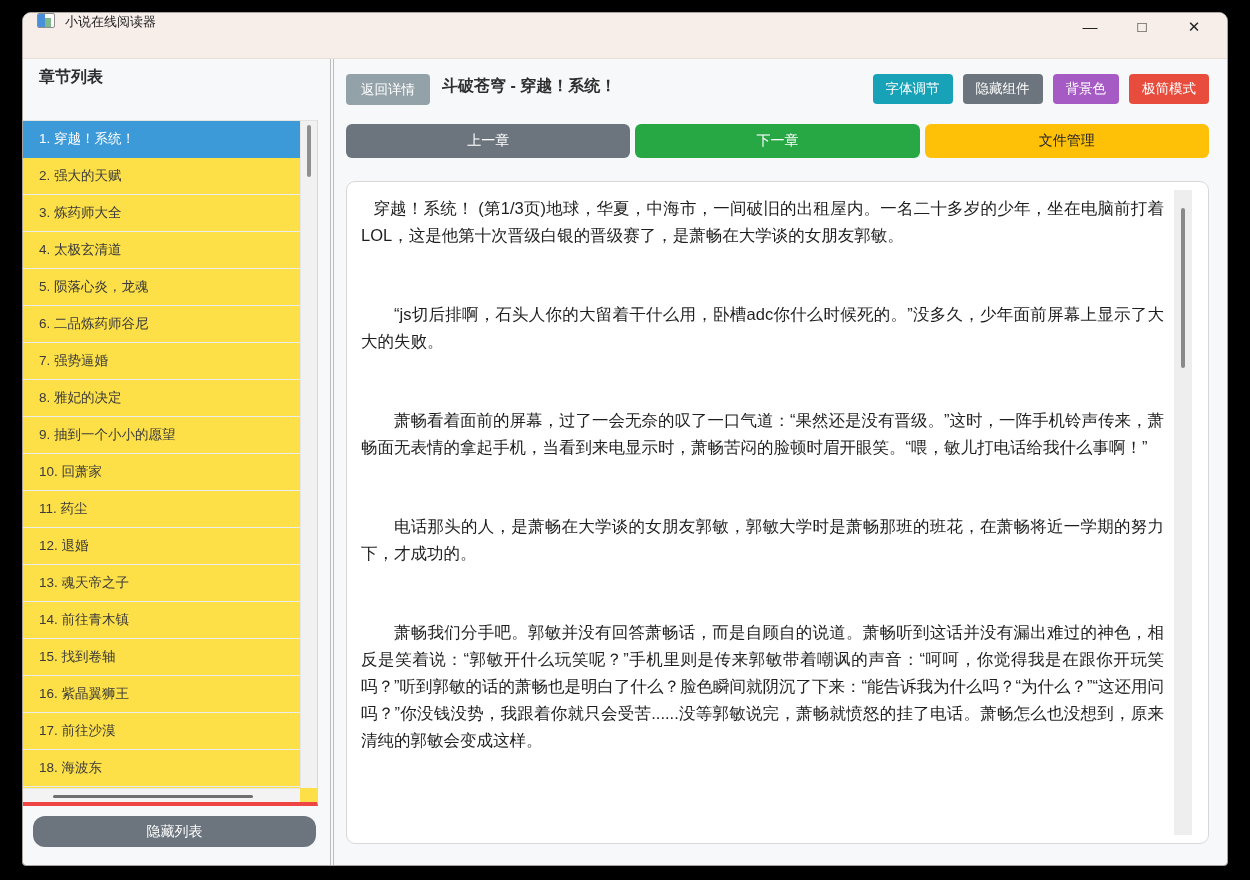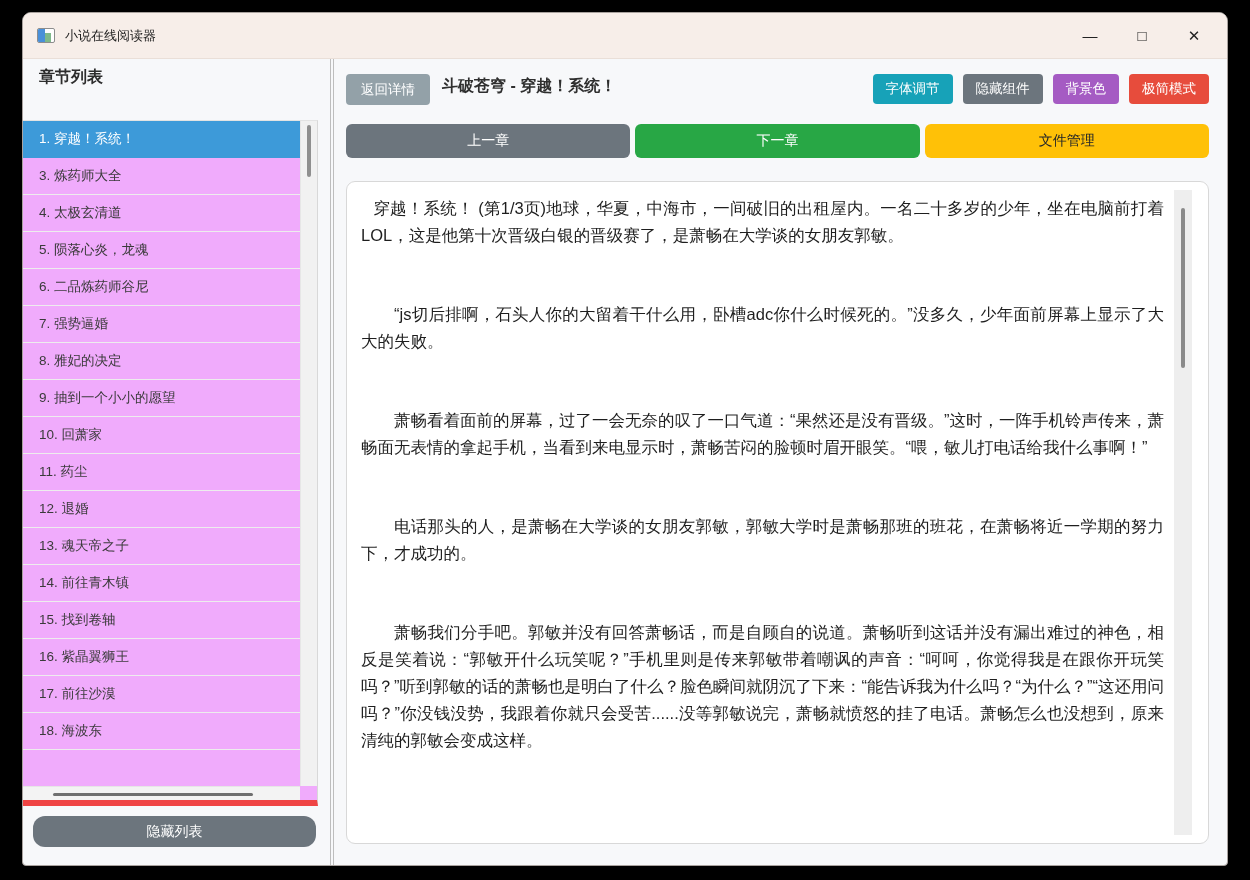--- a/index.html
+++ b/index.html
@@ -2,36 +2,36 @@
 <html><head>
 <meta charset="utf-8">
 <style>
   html,body{margin:0;padding:0;background:#000;}
   *{box-sizing:border-box;font-family:"Liberation Sans","DejaVu Sans",sans-serif;}
   .stage{position:relative;width:1250px;height:880px;background:#000;overflow:hidden;}
   .window{position:absolute;left:22px;top:12px;width:1206px;height:854px;
           background:#f7f8fa;border:1px solid #a9a29e;border-radius:9px 9px 4px 4px;overflow:hidden;}
   
   .titlebar{position:absolute;left:0;top:0;right:0;height:46px;background:#f7eee9;
-            border-bottom:1px solid #eadfd8;display:flex;align-items:center;padding:0 14px;}
+            border-bottom:1px solid #eadfd8;display:flex;align-items:flex-start;padding:0 14px;}
   .app-icon{width:18px;height:15px;border:1px solid #8d8d8d;border-radius:2px;background:#fff;
             display:inline-flex;overflow:hidden;}
   .app-icon i{display:block;height:100%;}
   .app-icon .b{width:7px;background:#4a90d9;}
   .app-icon .g{width:6px;background:#7fb98a;margin-top:4px;height:9px;}
   .app-title{margin-left:10px;font-size:13px;color:#1b1b1b;}
   .win-controls{margin-left:auto;display:flex;align-items:center;gap:26px;padding-right:6px;}
   .win-btn{background:none;border:none;font-size:15px;color:#222;line-height:1;cursor:pointer;
            width:26px;height:26px;display:flex;align-items:center;justify-content:center;padding:0;}
   
   .body{position:absolute;left:0;top:46px;right:0;bottom:0;}
   .sidebar{position:absolute;left:0;top:0;width:305px;height:100%;padding-left:28px;}
   .sidebar-heading{position:absolute;left:16px;top:8px;margin:0;font-size:16px;font-weight:bold;color:#2d2d2d;}
-  .chapter-list-wrap{position:absolute;left:0;top:61px;right:10px;height:686px;background:#f0abfc;
-                     border-top:1px solid #e3e3e3;border-bottom:6px solid #ef4444;border-right:1px solid #d8d8d8;}
+  .chapter-list-wrap{position:absolute;left:0;top:61px;right:10px;height:686px;background:#fde047;
+                     border-top:1px solid #e3e3e3;border-bottom:4px solid #ef4444;border-right:1px solid #d8d8d8;}
   .chapter-rows{position:absolute;left:0;top:0;right:17px;bottom:14px;overflow:hidden;}
   .chapter-item{height:37px;line-height:36px;padding-left:16px;font-size:13.5px;color:#3a3a3a;
                 border-bottom:1px solid #ededed;white-space:nowrap;cursor:pointer;}
   .chapter-item.selected{background:#3d9ad9;color:#fff;border-bottom-color:#3d9ad9;}
   .vscroll{position:absolute;top:0;right:0;width:17px;bottom:14px;background:#f1f1f1;border-left:1px solid #e6e6e6;}
   .vscroll .thumb{position:absolute;left:6px;width:4px;top:4px;height:52px;background:#8f8f8f;border-radius:2px;}
   .hscroll{position:absolute;left:0;right:17px;bottom:0;height:14px;background:#f3f3f3;border-top:1px solid #e6e6e6;}
   .hscroll .thumb{position:absolute;left:30px;width:200px;top:6px;height:3px;background:#6f6f6f;border-radius:2px;}
   .hide-list-btn{position:absolute;left:10px;right:12px;top:757px;height:31px;background:#6c757d;color:#fff;
                  border:none;border-radius:12px;font-size:14px;cursor:pointer;}
@@ -78,20 +78,21 @@
       </div>
     </div>
 
     <div class="body">
 
       <aside class="sidebar">
         <h2 class="sidebar-heading">章节列表</h2>
         <div class="chapter-list-wrap">
           <div class="chapter-rows">
               <div class="chapter-item selected">1. 穿越！系统！</div>
+              <div class="chapter-item">2. 强大的天赋</div>
               <div class="chapter-item">3. 炼药师大全</div>
               <div class="chapter-item">4. 太极玄清道</div>
               <div class="chapter-item">5. 陨落心炎，龙魂</div>
               <div class="chapter-item">6. 二品炼药师谷尼</div>
               <div class="chapter-item">7. 强势逼婚</div>
               <div class="chapter-item">8. 雅妃的决定</div>
               <div class="chapter-item">9. 抽到一个小小的愿望</div>
               <div class="chapter-item">10. 回萧家</div>
               <div class="chapter-item">11. 药尘</div>
               <div class="chapter-item">12. 退婚</div>

